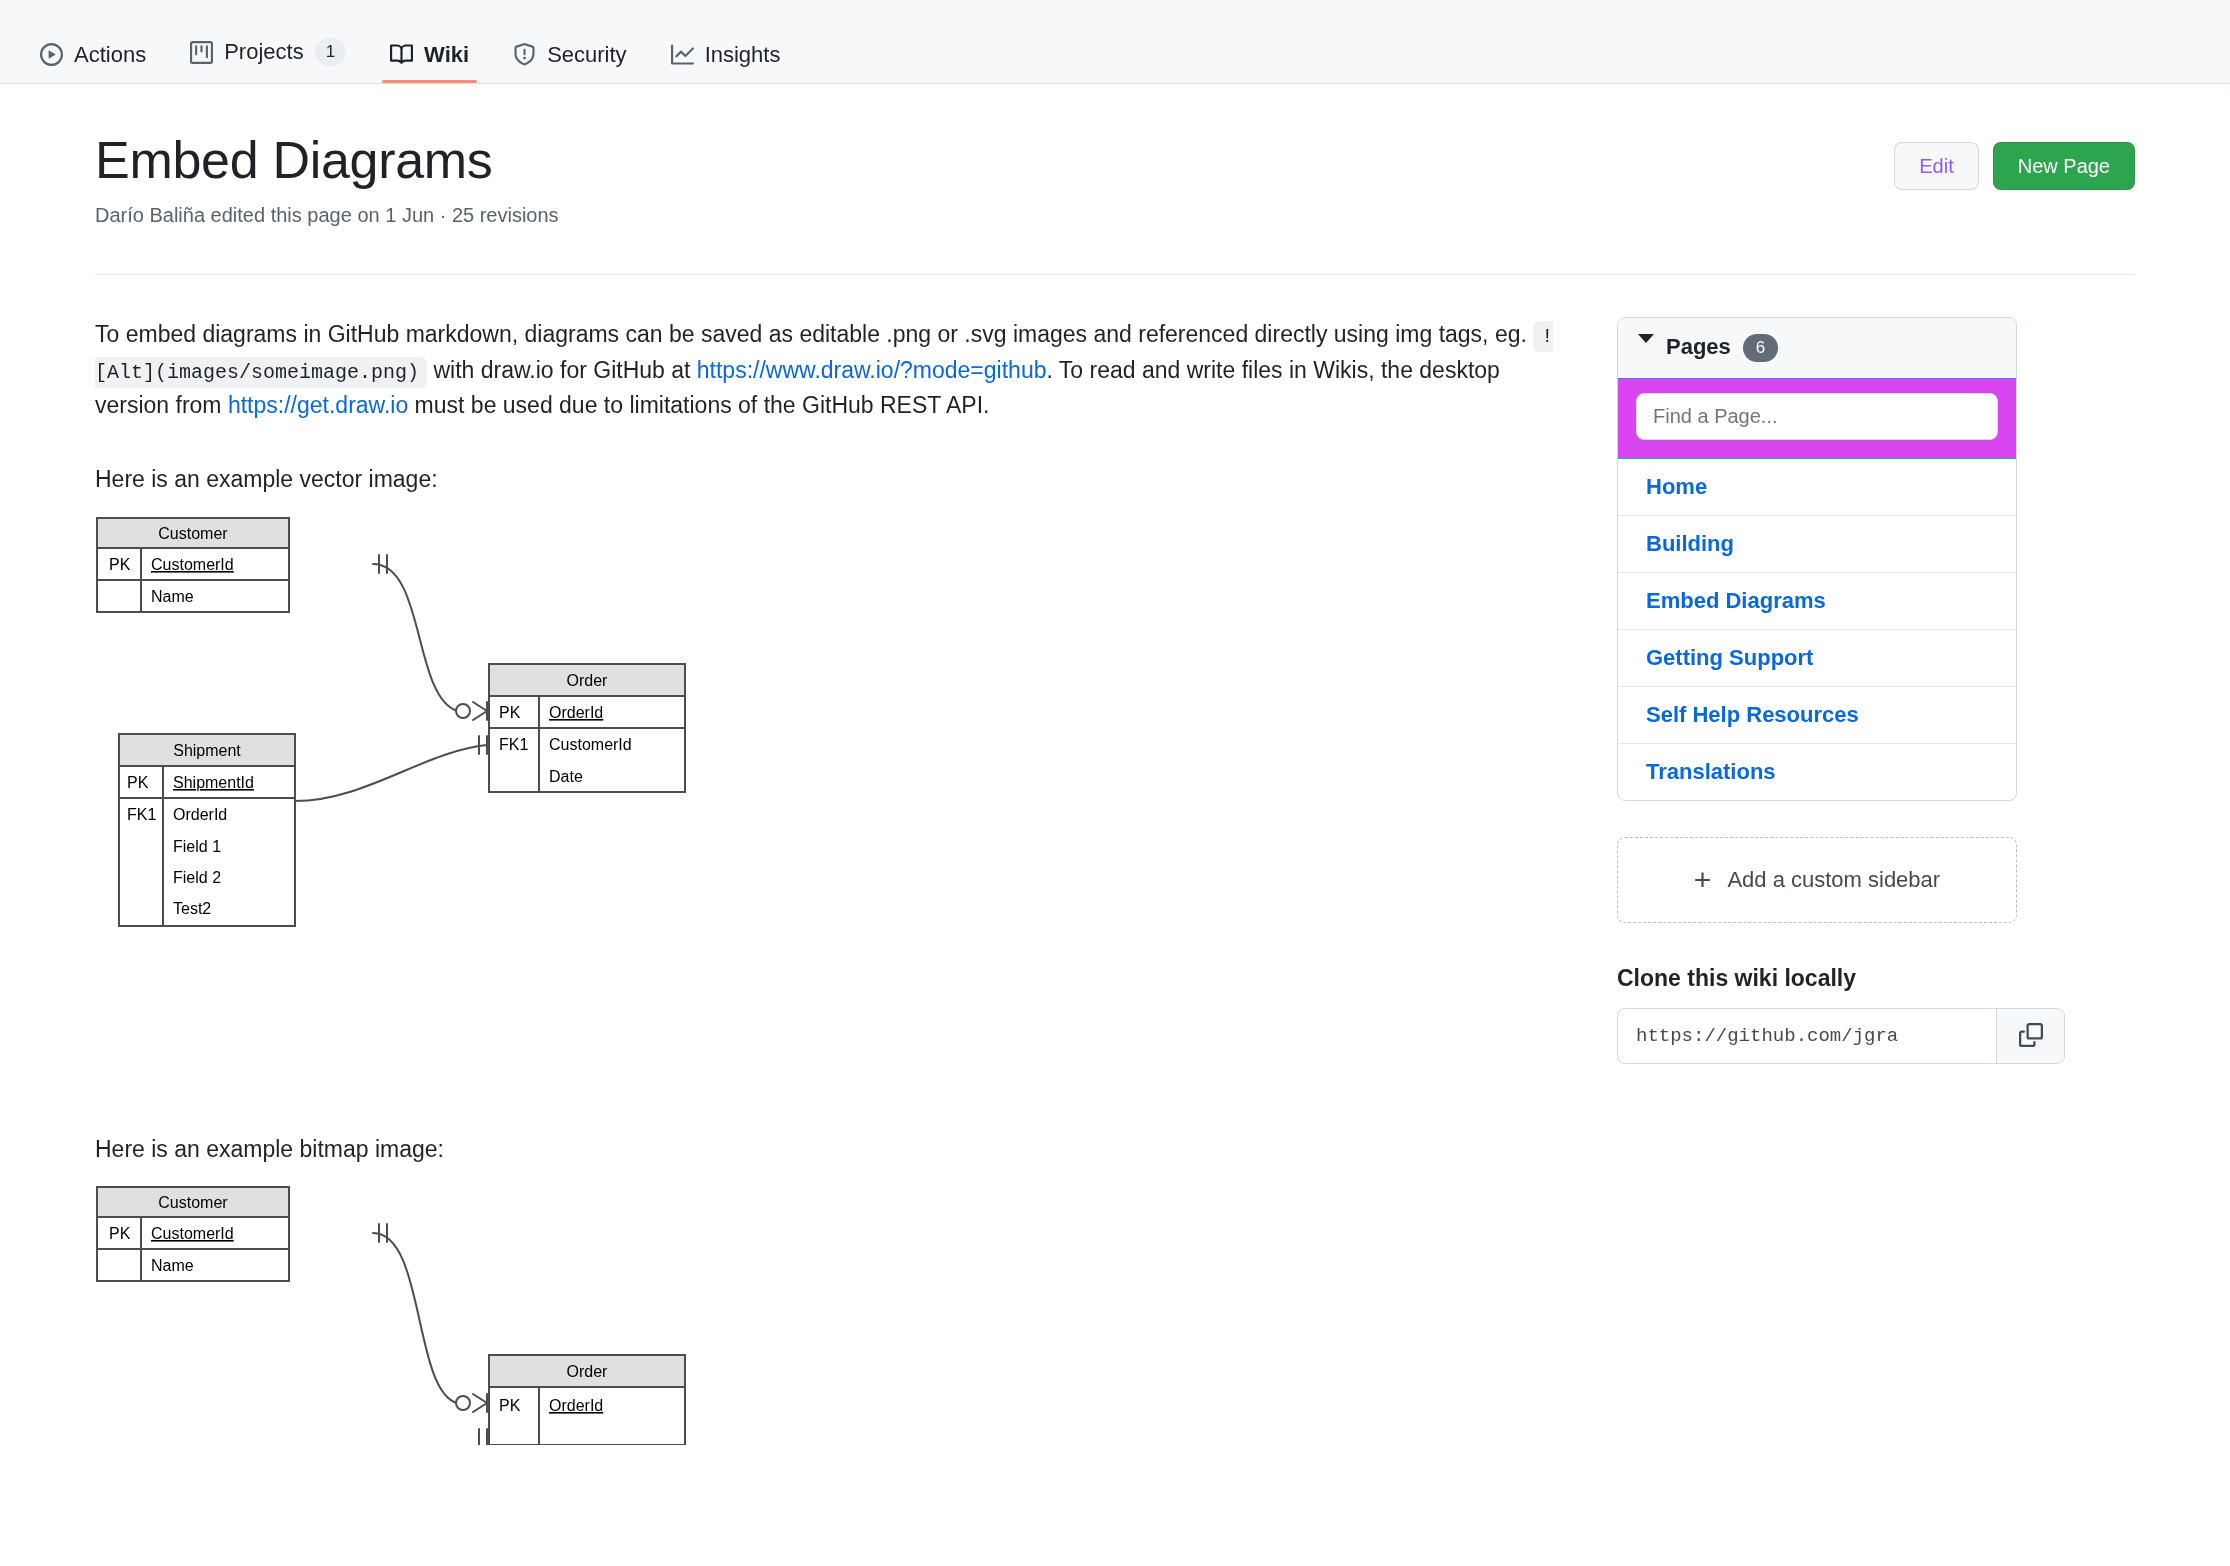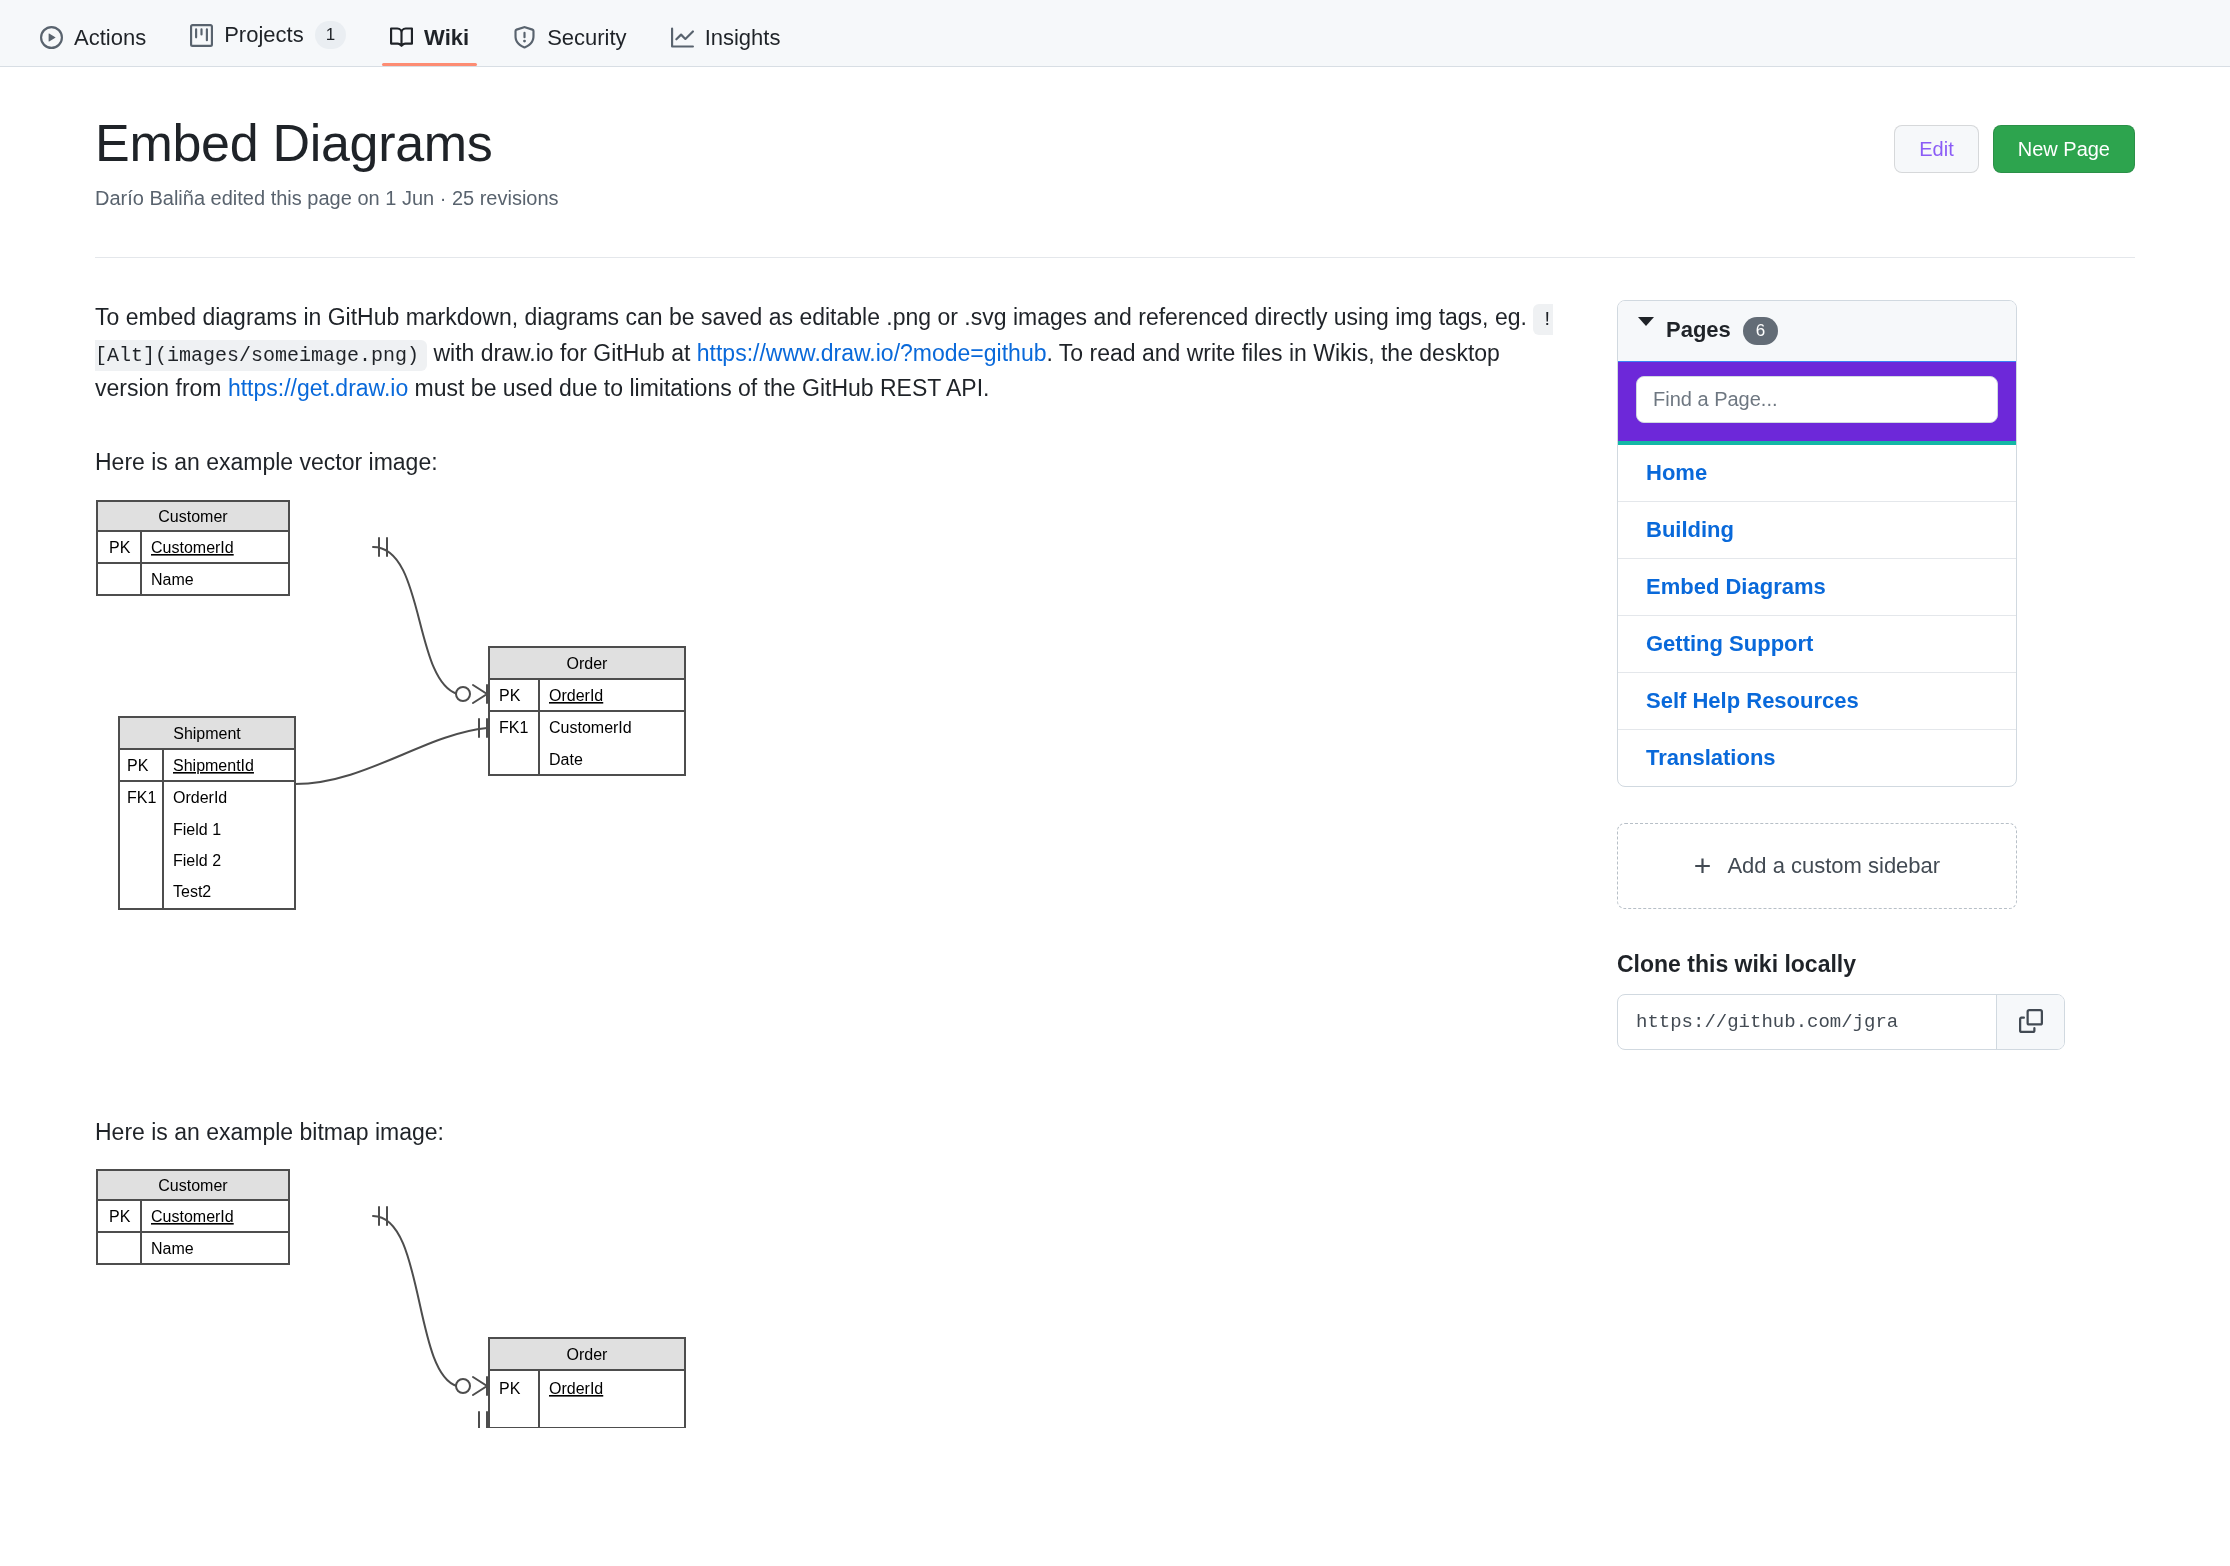--- a/index.html
+++ b/index.html
@@ -7,21 +7,21 @@
     margin: 0; padding: 0;
     width: 2230px; height: 1566px;
     overflow: hidden;
     background: #ffffff;
     font-family: "Liberation Sans", sans-serif;
     color: #1f2328;
   }
 
   
   .topnav {
-    height: 67px;
+    height: 84px;
     background: #f6f8fa;
     border-bottom: 1px solid #d8dee4;
     display: flex;
     padding: 0 0 0 18px;
     position: relative;
   }
   .nav-tabs { display: flex; align-items: flex-end; gap: 0; }
   .tab {
     display: flex;
     align-items: center;
@@ -161,23 +161,23 @@
   .pages-title { font-size: 22px; font-weight: bold; }
   .pages-count {
     background: #636c76;
     color: #ffffff;
     font-size: 17px;
     border-radius: 999px;
     padding: 3px 13px;
     line-height: 1.3;
   }
   .find-wrap {
-    background: #6d28d9;
+    background: #d946ef;
     padding: 14px 18px 18px 18px;
-    border-bottom: 4px solid #14b8a6;
+    border-bottom: 1px solid #14b8a6;
   }
   .find-input {
     width: 100%;
     font-size: 20px;
     padding: 11px 16px;
     border: 1px solid #d1d9e0;
     border-radius: 8px;
     background: #ffffff;
     color: #1f2328;
     font-family: inherit;

